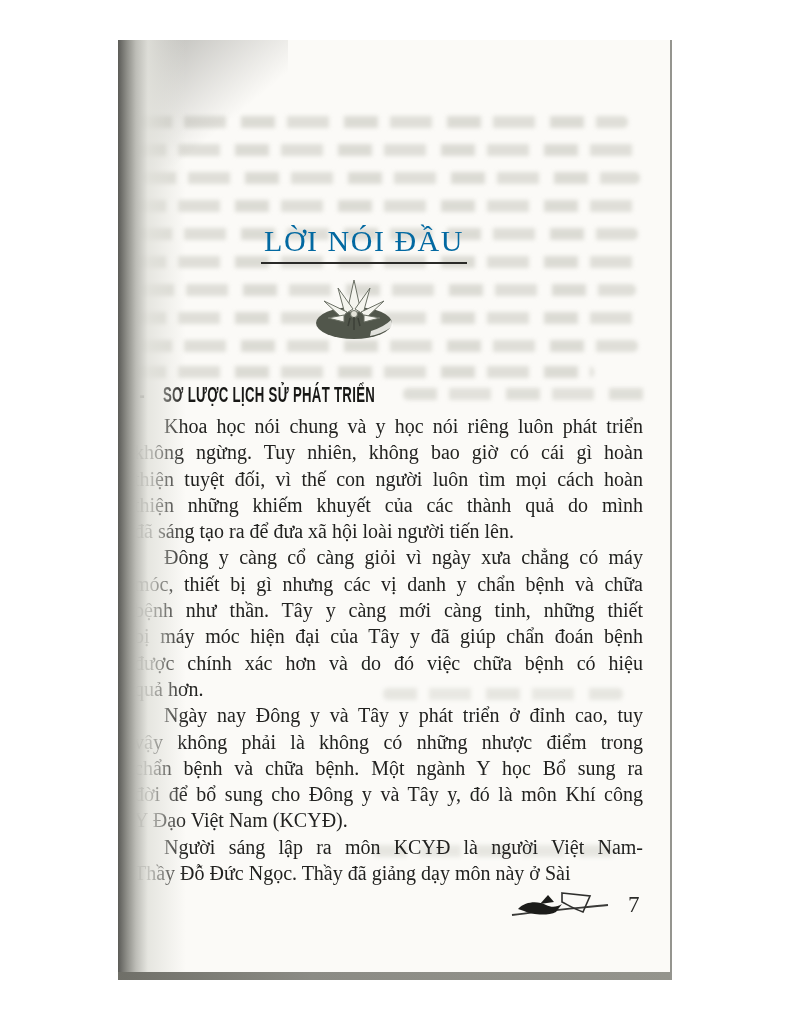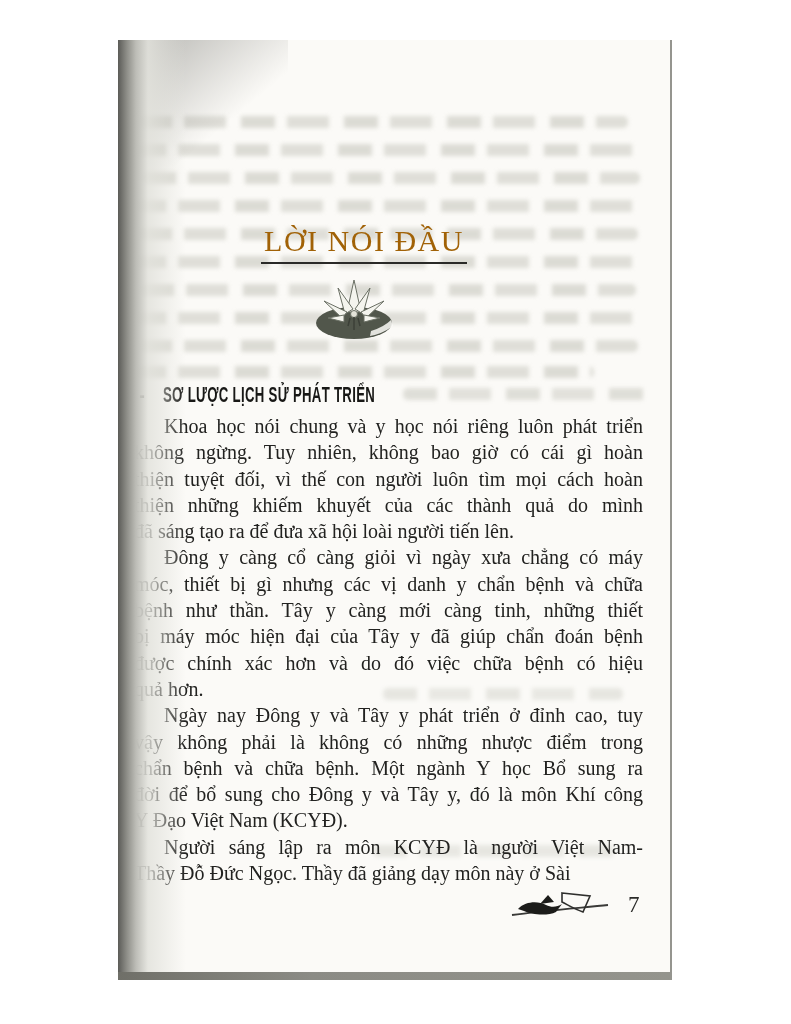--- a/index.html
+++ b/index.html
@@ -29,21 +29,21 @@
   }
   
   .bleed{position:absolute;inset:0;z-index:1;pointer-events:none;}
   .bleed div{
     position:absolute;height:12px;border-radius:5px;opacity:.5;filter:blur(2.2px);
     background:repeating-linear-gradient(90deg,#bdbdb3 0 34px,rgba(0,0,0,0) 34px 46px,#c4c4ba 46px 88px,rgba(0,0,0,0) 88px 103px);
   }
   
   .title{
     position:absolute;left:0;top:184px;width:492px;margin:0;text-align:center;z-index:2;
-    font-size:30px;font-weight:400;letter-spacing:1.5px;color:#a16207;
+    font-size:30px;font-weight:400;letter-spacing:1.5px;color:#0369a1;
   }
   .title span{display:inline-block;border-bottom:2px solid #2a2a28;padding:0 3px 4px 3px;}
   
   .lotus{position:absolute;left:196px;top:236px;width:80px;height:64px;z-index:2;}
   
   .heading{
     position:absolute;left:12px;top:342px;z-index:2;white-space:nowrap;
     font-family:"Liberation Sans","DejaVu Sans",sans-serif;font-weight:700;
     font-size:22px;color:#181816;
   }

